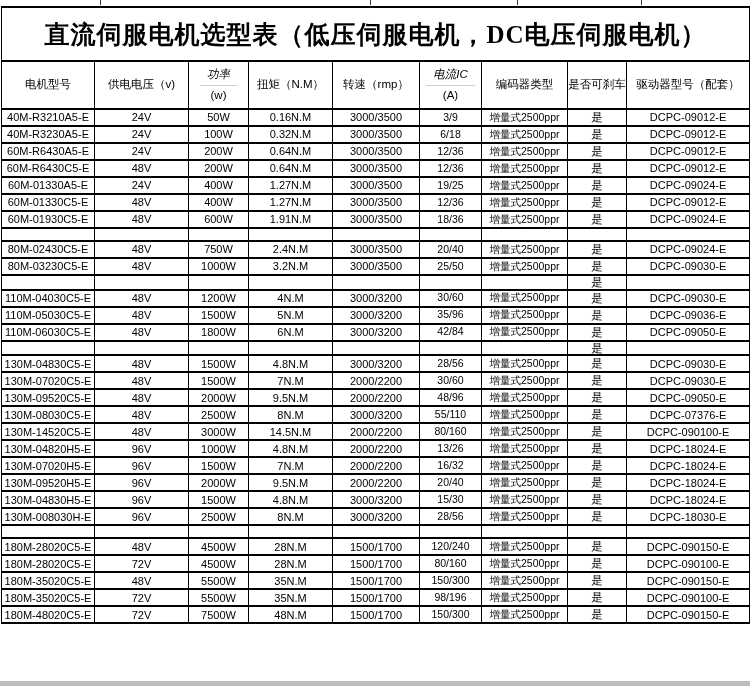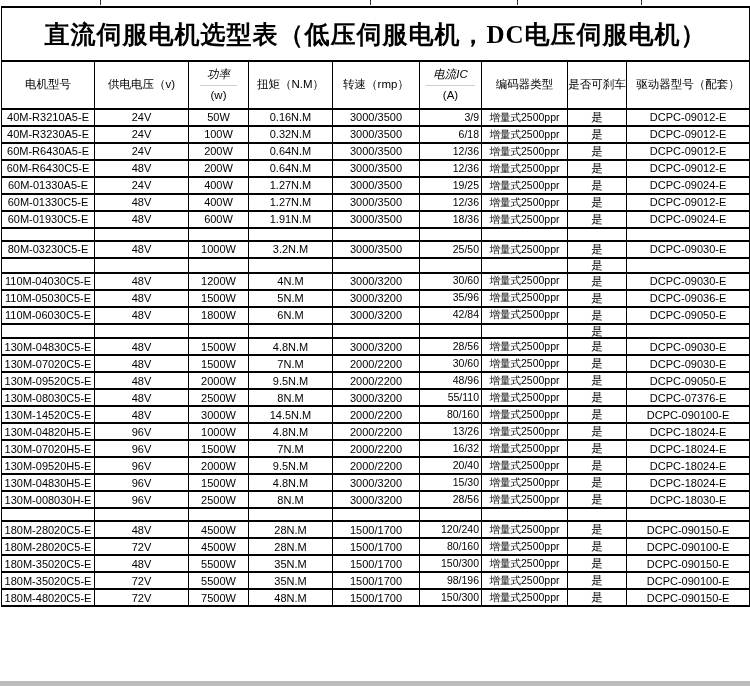--- a/index.html
+++ b/index.html
@@ -25,21 +25,21 @@
     font-family:"Liberation Serif","DejaVu Serif",serif;
   }
   thead th{height:46px;font-size:11.5px;}
   .hdr-stack{display:flex;flex-direction:column;align-items:center;justify-content:center;line-height:1.5;}
   .hdr-l1.with-divider{border-bottom:1px solid #cfcfcf;padding:0 7px 1px;font-style:italic;}
   .hdr-l2{padding-top:1px;}
   tbody tr{height:17px;}
   tbody tr.sep-row{height:13px;}
   tbody td{line-height:1.1;}
   td.col-encoder{font-size:10.5px;margin-left:43px;}
-  td.col-current{font-size:10.5px;text-align:right;}
+  td.col-current{font-size:10.5px;}
   td.col-brake{font-size:11.5px;}
 </style>
 </head>
 <body>
 
 <div class="sheet">
 
   <div class="top-strip">
     <div class="tick" style="left:100px"></div>
     <div class="tick" style="left:370px"></div>
@@ -203,20 +203,31 @@
           <td class="col-voltage"></td>
           <td class="col-power"></td>
           <td class="col-torque"></td>
           <td class="col-speed"></td>
           <td class="col-current"></td>
           <td class="col-encoder"></td>
           <td class="col-brake"></td>
           <td class="col-driver"></td>
         </tr>
         <tr>
+          <td class="col-model">80M-02430C5-E</td>
+          <td class="col-voltage">48V</td>
+          <td class="col-power">750W</td>
+          <td class="col-torque">2.4N.M</td>
+          <td class="col-speed">3000/3500</td>
+          <td class="col-current">20/40</td>
+          <td class="col-encoder">增量式2500ppr</td>
+          <td class="col-brake">是</td>
+          <td class="col-driver">DCPC-09024-E</td>
+        </tr>
+        <tr>
           <td class="col-model">80M-03230C5-E</td>
           <td class="col-voltage">48V</td>
           <td class="col-power">1000W</td>
           <td class="col-torque">3.2N.M</td>
           <td class="col-speed">3000/3500</td>
           <td class="col-current">25/50</td>
           <td class="col-encoder">增量式2500ppr</td>
           <td class="col-brake">是</td>
           <td class="col-driver">DCPC-09030-E</td>
         </tr>

